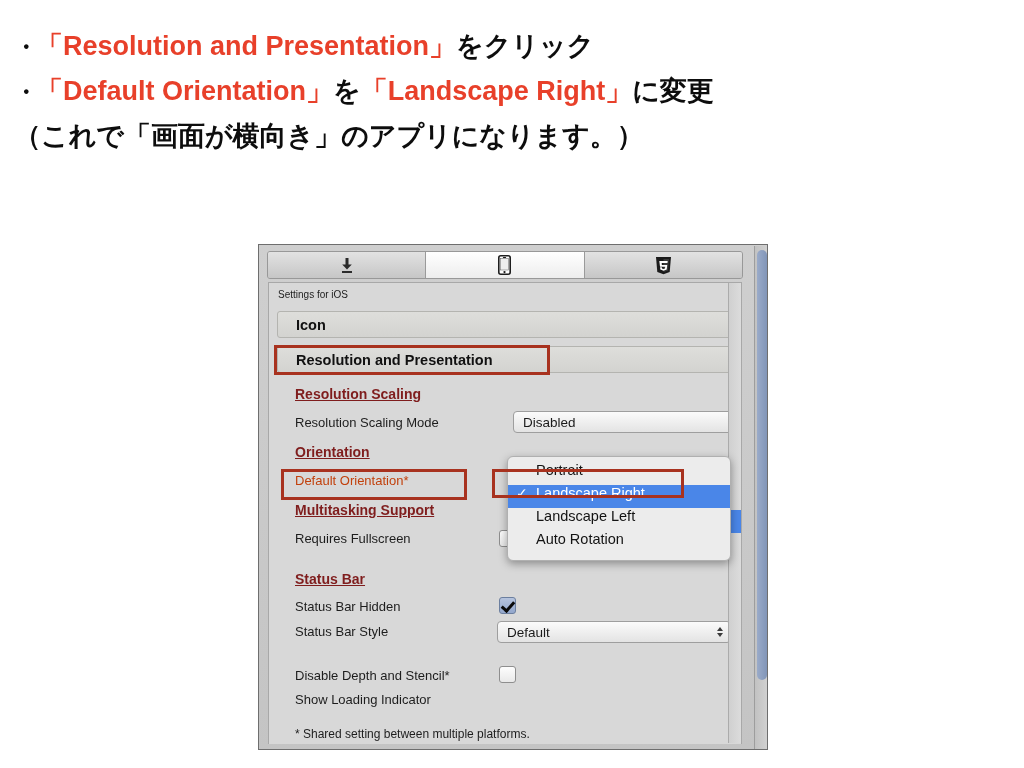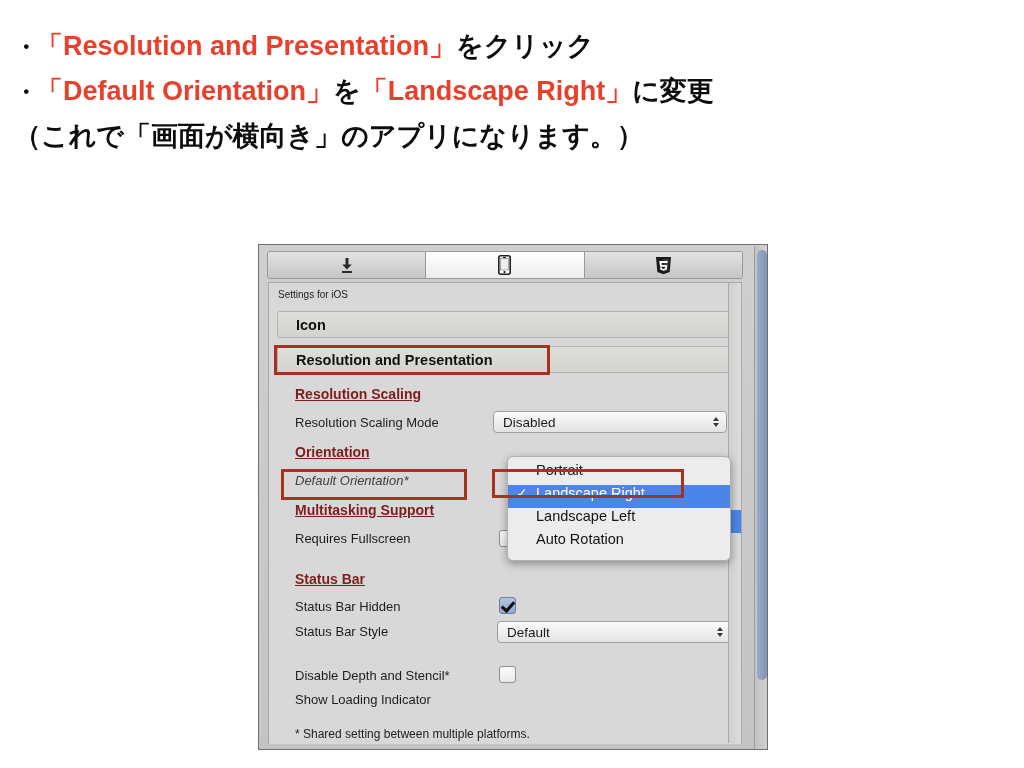--- a/index.html
+++ b/index.html
@@ -135,21 +135,21 @@
     font-weight: 700;
     color: #7f1d1d;
     text-decoration: underline;
   }
   .rowlabel {
     position: absolute;
     font-size: 13px;
     color: #1d1d1d;
     white-space: nowrap;
   }
-  .rowlabel.link { color: #404040; font-style: italic; }
+  .rowlabel.link { color: #c2410c; }
 
   
   .popbtn {
     position: absolute;
     height: 22px;
     background: linear-gradient(#fbfbfb, #e3e3e3);
     border: 1px solid #9e9e9e;
     border-radius: 4px;
     box-sizing: border-box;
     display: flex;
@@ -360,21 +360,21 @@
         </div>
 
         <div class="grouphdr" style="top:63px;">
           <span>Resolution and Presentation</span>
         </div>
 
         <div class="sectlabel" style="left:26px; top:103px;">Resolution Scaling</div>
 
         <div class="rowlabel" style="left:26px; top:132px;">Resolution Scaling Mode</div>
 
-        <div class="popbtn" style="left:224px; top:128px; width:234px;align-items:center;">
+        <div class="popbtn" style="left:244px; top:128px; width:234px;align-items:center;">
           <span class="val">Disabled</span>
           <span class="arrows">
             <i class="up"></i>
               <i class="dn"></i>
           </span>
         </div>
 
         <div class="sectlabel" style="left:26px; top:161px;">Orientation</div>
 
         <div class="rowlabel link" style="left:26px; top:190px;">Default Orientation*</div>

